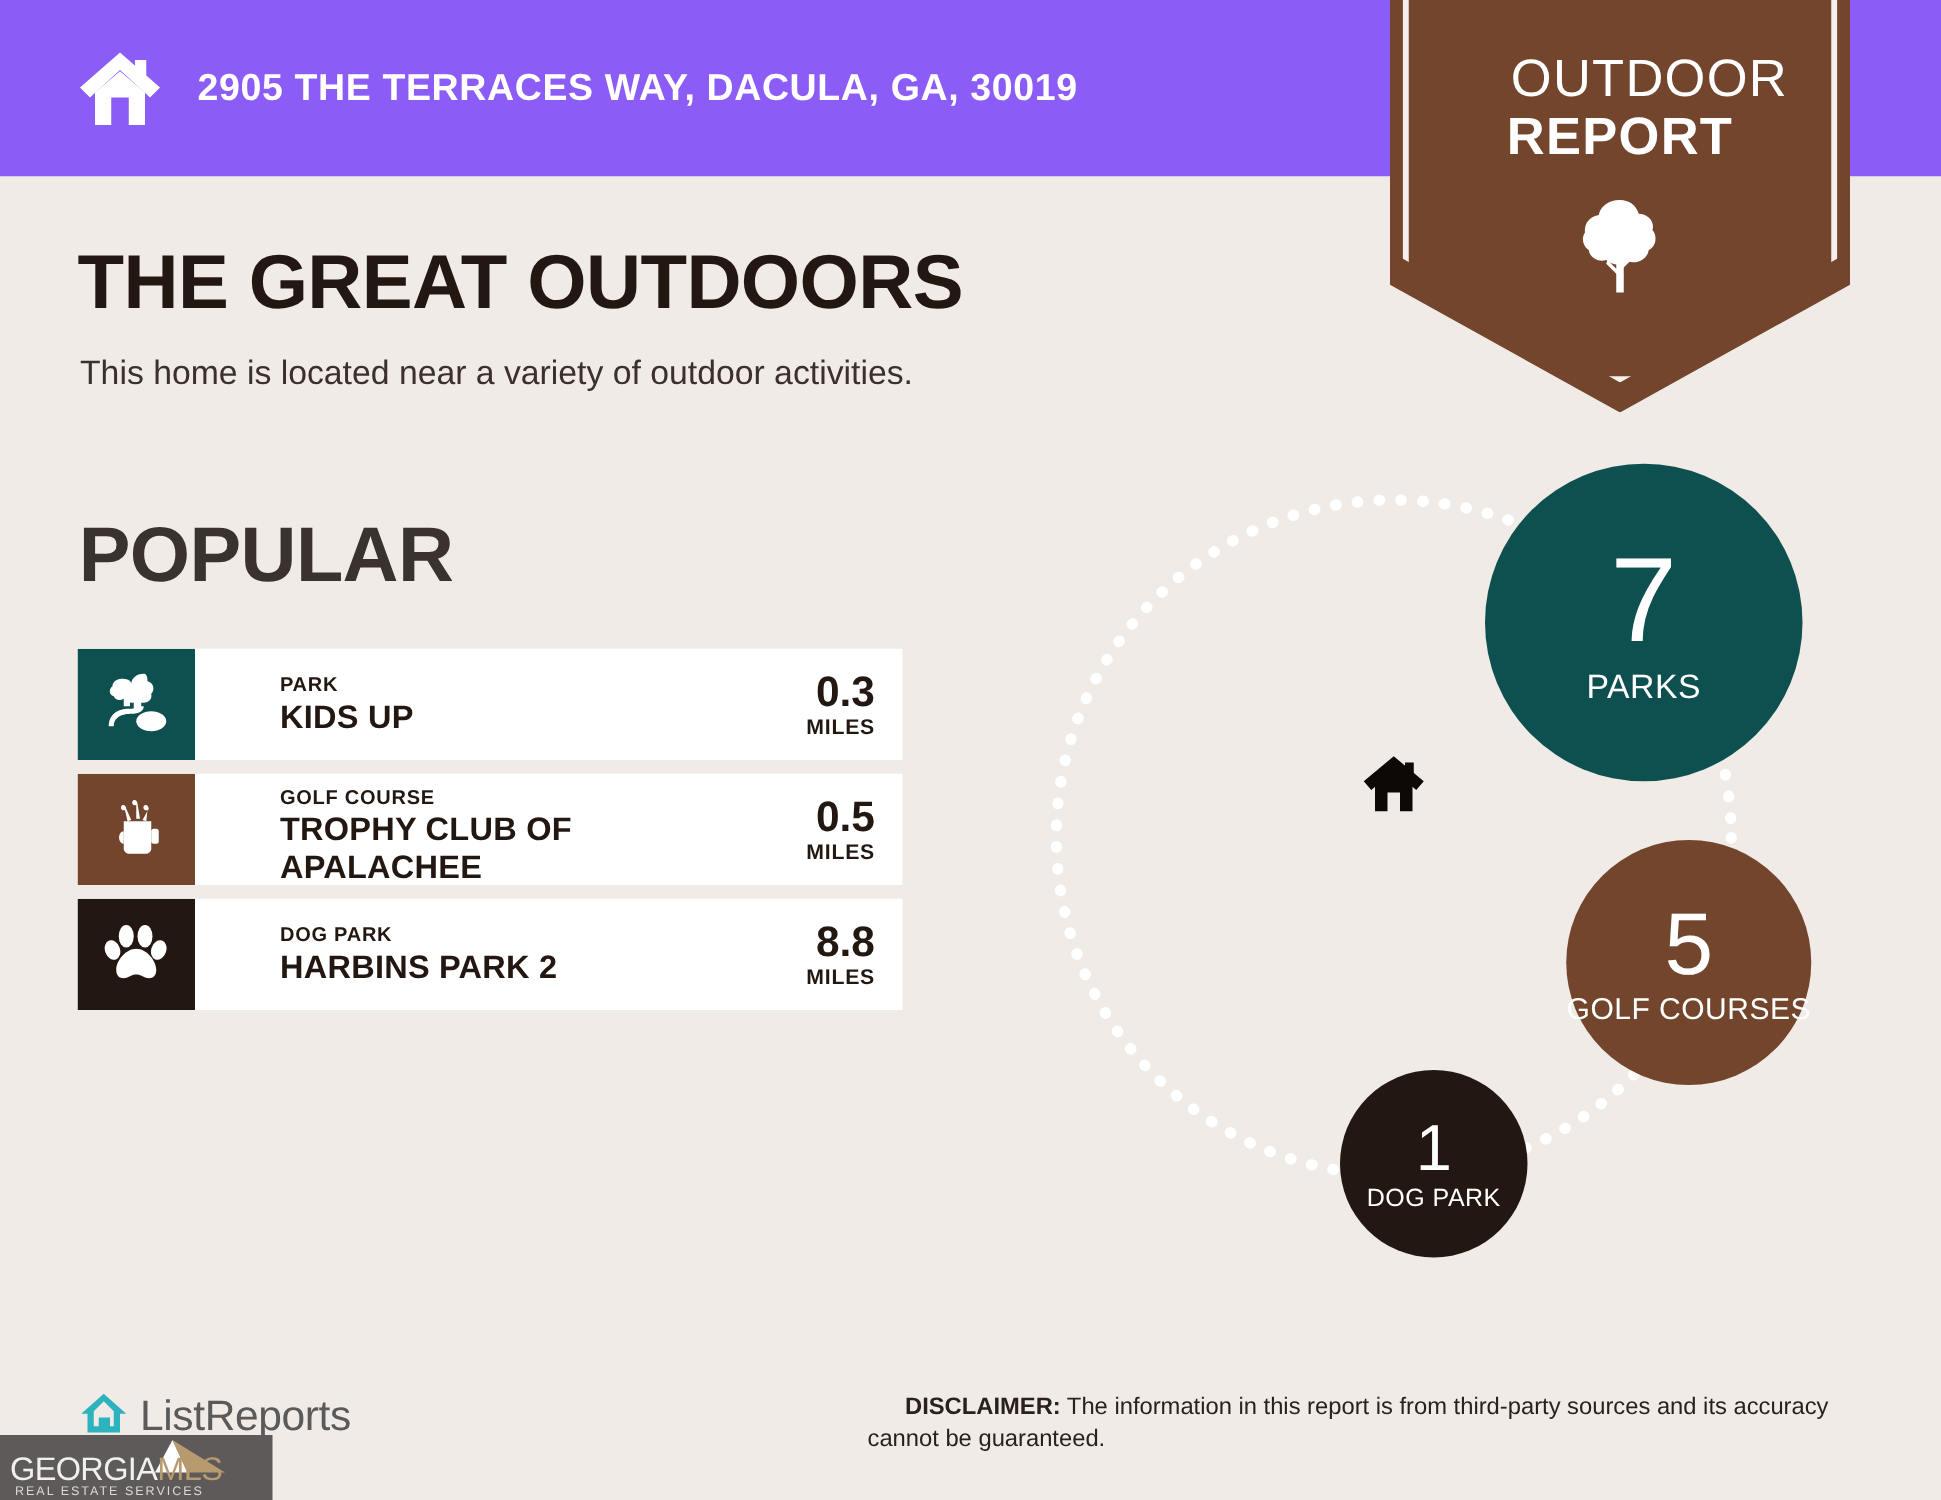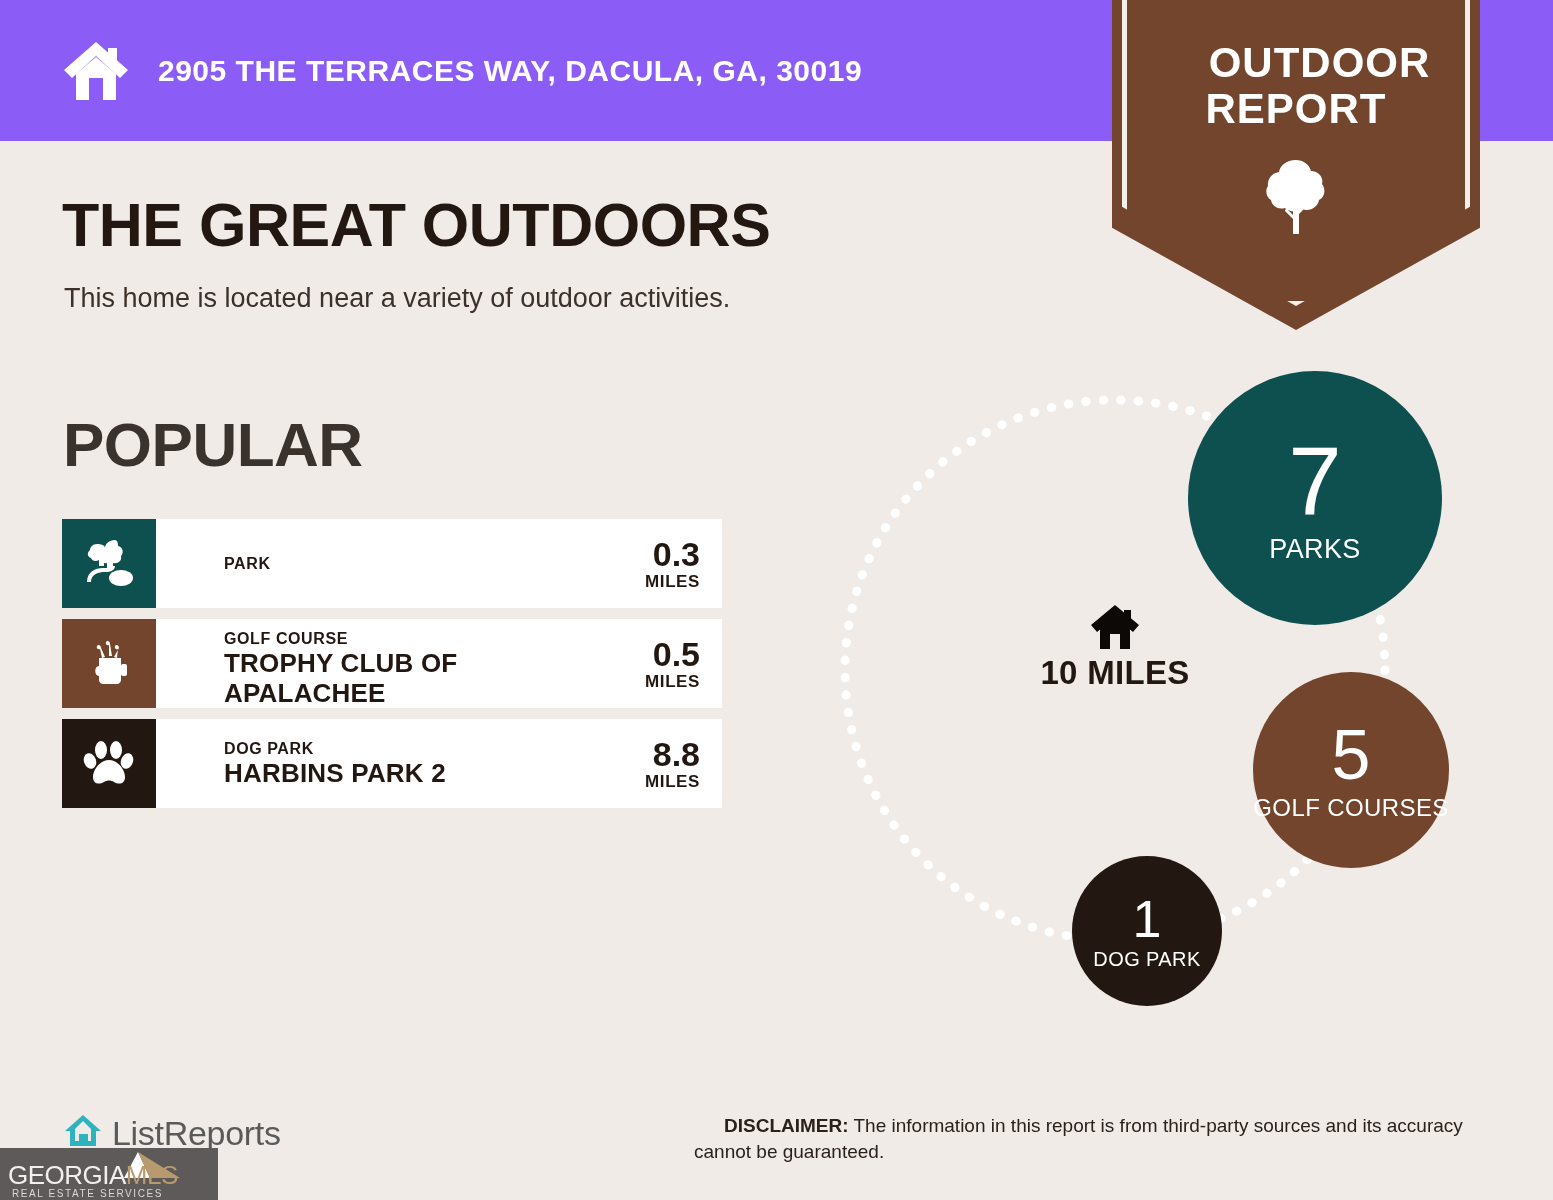--- a/index.html
+++ b/index.html
@@ -65,21 +65,21 @@
   .pennant-text {
     position: absolute;
     left: 0; top: 40px;
     width: 368px;
     text-align: center;
     color: #ffffff;
     font-size: 42px;
     line-height: 46px;
     letter-spacing: 1px;
   }
-  .pennant-text .l1 { font-weight: 700; display:block;margin-left:47px; }
+  .pennant-text .l1 { font-weight: 400; display:block;margin-left:47px; }
   .pennant-text .l2 { font-weight: 700; display:block;text-align:center; }
   .pennant-tree {
     position: absolute;
     left: 152px; top: 158px;
     width: 64px; height: 78px;
   }
 
   
   .main-title {
     position: absolute;
@@ -357,20 +357,21 @@
         <svg viewBox="0 0 52 52" xmlns="http://www.w3.org/2000/svg">
           <path d="M32 4 C26 4 22 8 22 12 C18 13 16 17 17 21 C16 25 20 28 24 27 L24 33 L30 33 L30 27 C35 28 39 25 38 20 C41 17 40 11 35 10 C35 6 34 4 32 4 Z" fill="#ffffff"></path>
           <path d="M14 8 C10 8 7 11 7 14 C4 16 4 21 8 22 C9 25 13 26 16 24 L16 30 L21 30 L21 24 C24 25 27 22 26 19 C28 16 26 12 22 12 C22 9 18 8 14 8 Z" fill="#ffffff"></path>
           <path d="M8 46 C8 38 16 36 22 36 C28 36 32 34 32 30 L26 30 C26 32 24 32 20 32 C12 32 4 36 4 46 Z" fill="#ffffff"></path>
           <ellipse cx="38" cy="42" rx="12" ry="8" fill="#ffffff"></ellipse>
         </svg>
       </span>
     </div>
     <div class="poi-body">
       <div class="poi-category">PARK</div>
+      <div class="poi-name">KIDS UP</div>
     </div>
     <div class="poi-dist">
       <div class="poi-dist-value">0.3</div>
       <div class="poi-dist-unit">MILES</div>
     </div>
   </div>
 
   <div class="poi-row overflow">
     <div class="poi-icon-tile" style="background:#72452c">
       <span>
@@ -425,21 +426,20 @@
   </svg>
 
   <div class="center-marker">
     <span>
       <svg viewBox="0 0 52 48" xmlns="http://www.w3.org/2000/svg">
         <path d="M26 2 L50 22 L44 29 L26 14 L8 29 L2 22 Z" fill="#0d0906"></path>
         <path d="M11 25 L26 13 L41 25 L41 46 L31 46 L31 31 L21 31 L21 46 L11 46 Z" fill="#0d0906"></path>
         <rect x="35" y="7" width="7" height="10" fill="#0d0906"></rect>
       </svg>
     </span>
-    <div class="center-miles">10 MILES</div>
   </div>
 
   <div class="bubble bubble-parks">
     <span class="num">7</span>
     <span class="lab">PARKS</span>
   </div>
 
   <div class="bubble bubble-golf">
     <span class="num">5</span>
     <span class="lab">GOLF COURSES</span>

